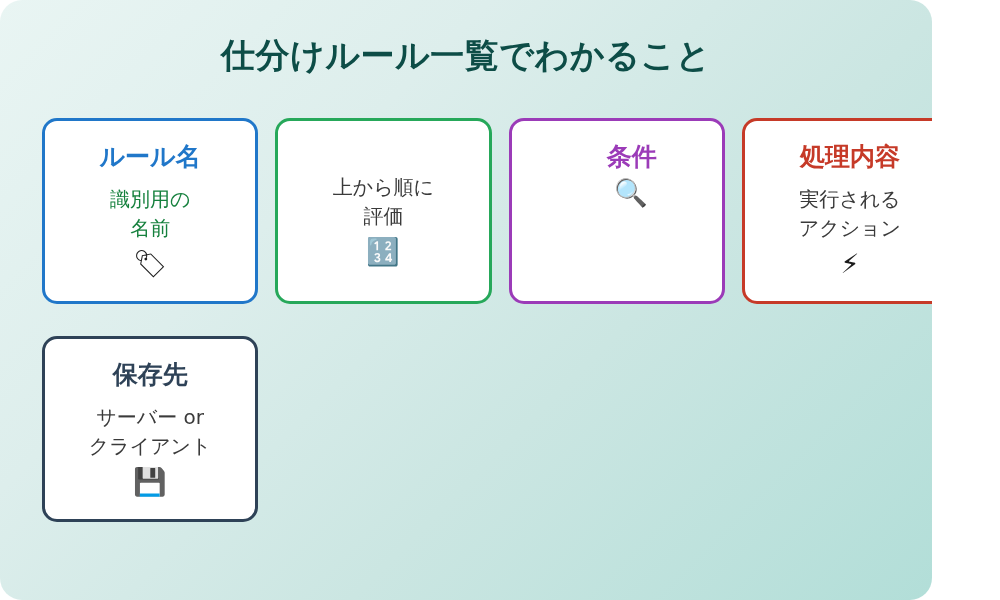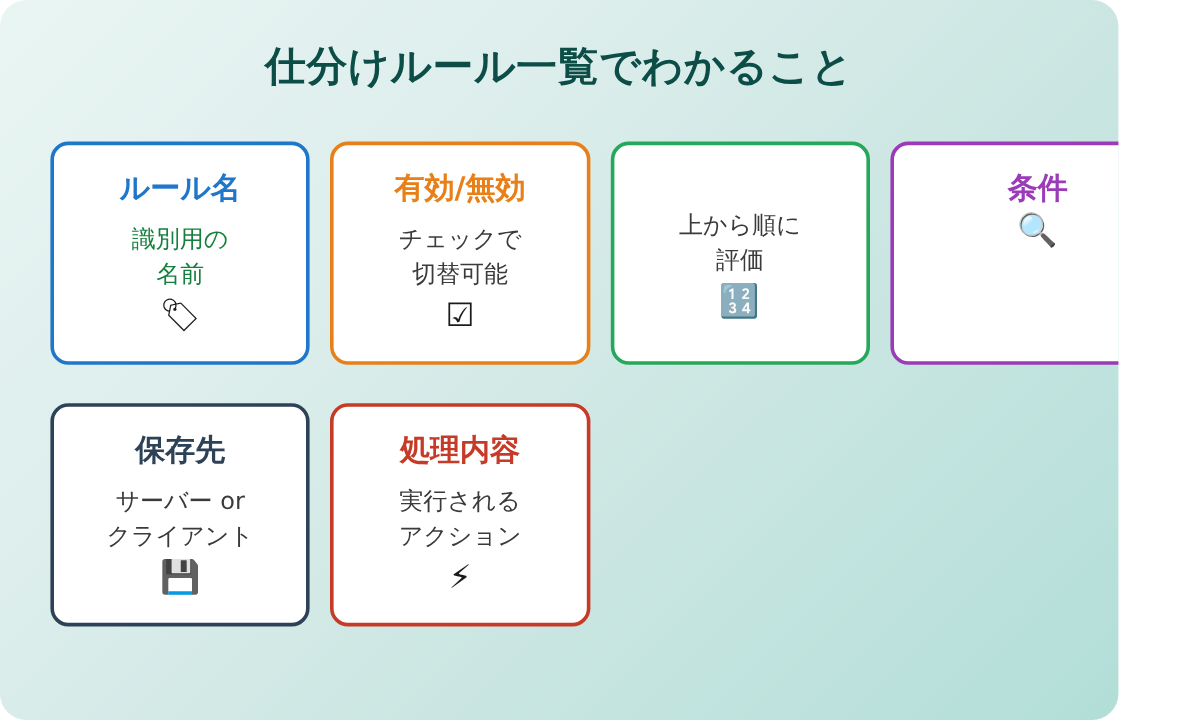--- a/index.html
+++ b/index.html
@@ -109,46 +109,40 @@
 
   <div id="card-grid">
 
     <div class="card" style="border-color: rgb(32, 119, 201);">
       <div class="card-title" style="color: rgb(32, 119, 201);">ルール名</div>
       <div class="card-desc" style="color: #15803d;">識別用の
 名前</div>
       <div class="card-icon">🏷</div>
     </div>
 
-    <div class="card" style="border-color: rgb(232, 128, 26);">
-      <div class="card-title" style="color: rgb(232, 128, 26);">有効/無効</div>
-      <div class="card-desc" style="color: rgb(58, 58, 58);">チェックで
-切替可能</div>
-      <div class="card-icon">☑</div>
-    </div>
 
     <div class="card" style="border-color: rgb(38, 168, 90);">
       <div class="card-desc" style="color: rgb(58, 58, 58); margin-top: 36px;">上から順に
 評価</div>
       <div class="card-icon">🔢</div>
     </div>
 
     <div class="card" style="border-color: rgb(155, 59, 184); padding-left: 40px;">
       <div class="card-title" style="color: rgb(155, 59, 184);">条件</div>
       <div class="card-icon">🔍</div>
     </div>
 
+    <div class="card" style="border-color: rgb(198, 58, 40);">
+      <div class="card-title" style="color: rgb(198, 58, 40);">処理内容</div>
+      <div class="card-desc" style="color: rgb(58, 58, 58);">実行される
+アクション</div>
+      <div class="card-icon">⚡</div>
+    </div>
+
     <div class="card" style="border-color: rgb(46, 66, 87);">
       <div class="card-title" style="color: rgb(46, 66, 87);">保存先</div>
       <div class="card-desc" style="color: rgb(58, 58, 58);">サーバー or
 クライアント</div>
       <div class="card-icon">💾</div>
     </div>
 
-    <div class="card" style="border-color: rgb(198, 58, 40);">
-      <div class="card-title" style="color: rgb(198, 58, 40);">処理内容</div>
-      <div class="card-desc" style="color: rgb(58, 58, 58);">実行される
-アクション</div>
-      <div class="card-icon">⚡</div>
-    </div>
-
   </div>
 </div>
 
 </body></html>

